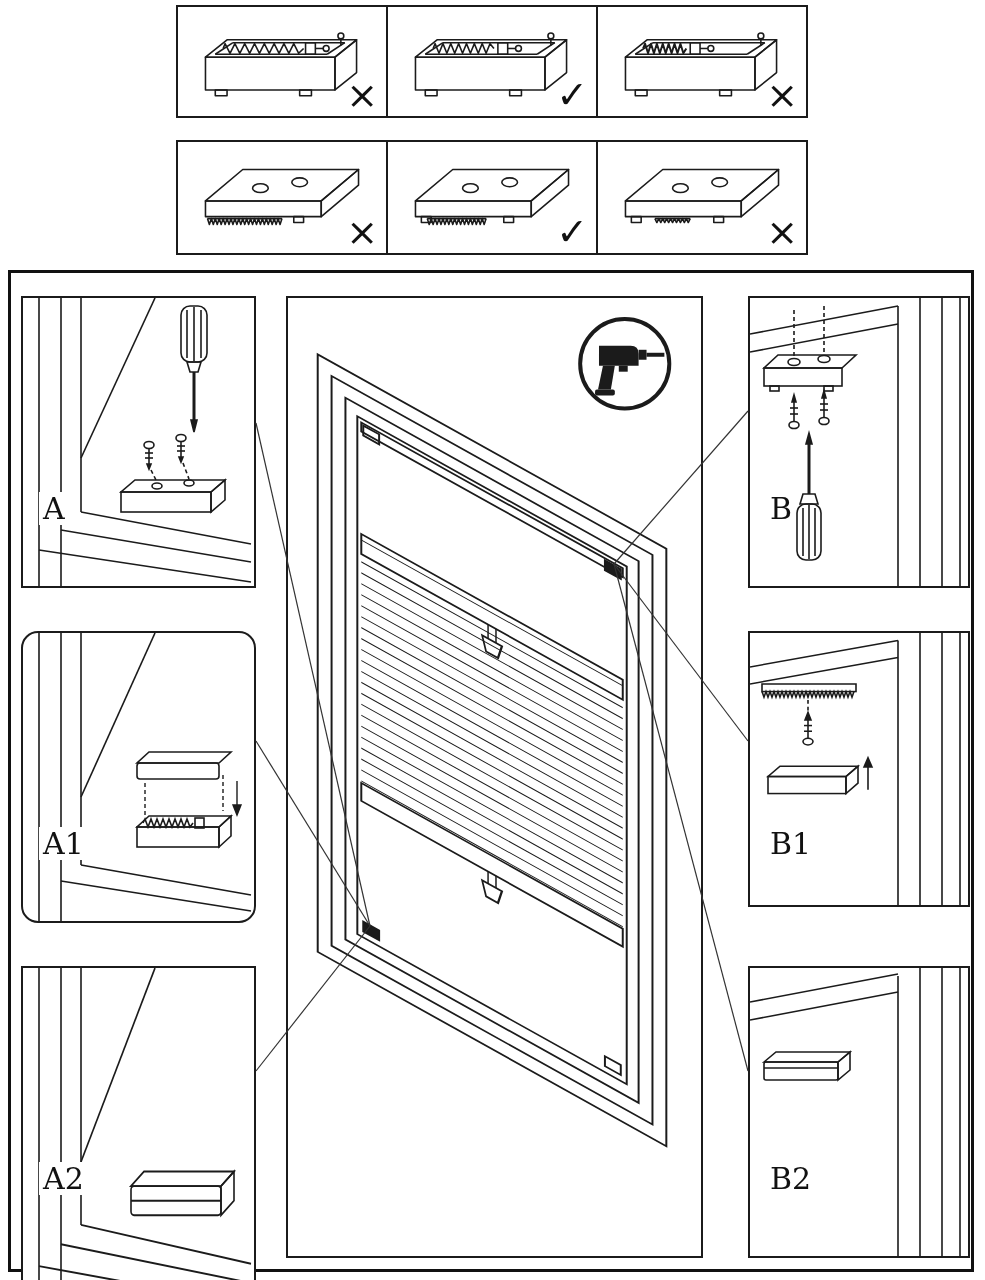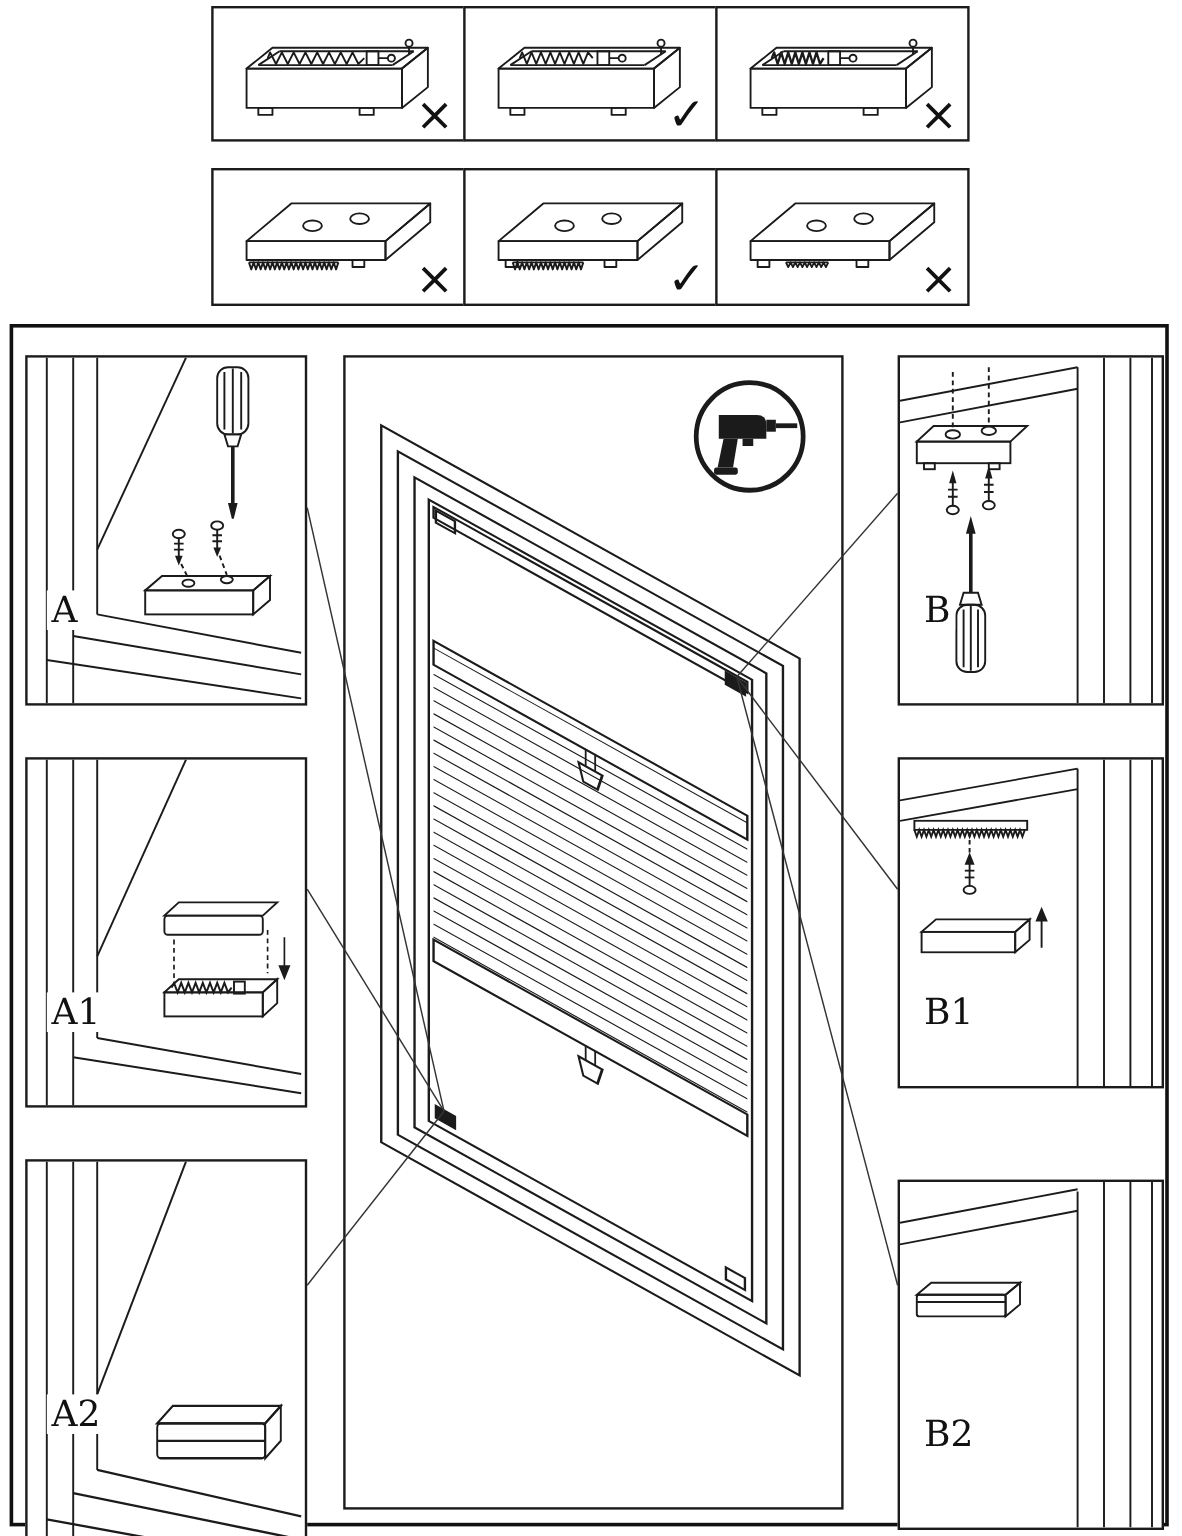--- a/index.html
+++ b/index.html
@@ -14,25 +14,25 @@
   .check-panel + .check-panel { margin-left:-2px; }
   .check-panel svg { width:100%; height:100%; display:block; }
   .mark { position:absolute; right:8px; bottom:2px; font-size:38px; line-height:1; color:#111;
           font-family:"DejaVu Sans", sans-serif; }
 
   .mainbox { position:absolute; left:8px; top:270px; width:966px; height:1002px;
              border:3px solid #111; background:#fff; }
   .panel { position:absolute; border:2px solid #1b1b1b; background:#fff; }
   .panel svg { width:100%; height:100%; display:block; }
   .panel-a  { left:10px;  top:23px;  width:235px; height:292px; }
-  .panel-a1 { left:10px;  top:358px; width:235px; height:292px; }
+  .panel-a1 { left:10px;  top:358px; width:235px; height:292px;border-radius:17px; }
   .panel-a2 { left:10px;  top:693px; width:235px; height:353px; }
   .panel-b  { left:737px; top:23px;  width:222px; height:292px; }
   .panel-b1 { left:737px; top:358px; width:222px; height:276px; }
-  .panel-b2 { left:737px; top:693px; width:222px; height:292px;margin-top:17px; }
+  .panel-b2 { left:737px; top:693px; width:222px; height:292px; }
   .center-panel { left:275px; top:23px; width:417px; height:962px; }
 
   .panel-label { position:absolute; left:16px; top:194px; font-size:30px; line-height:1.1;
                  font-family:"DejaVu Serif", serif; color:#111; background:#fff; padding:0 4px; }
   .leaders { position:absolute; left:0; top:0; width:960px; height:996px; pointer-events:none; }
 </style>
 </head>
 <body>
 
 <div class="canvas">

